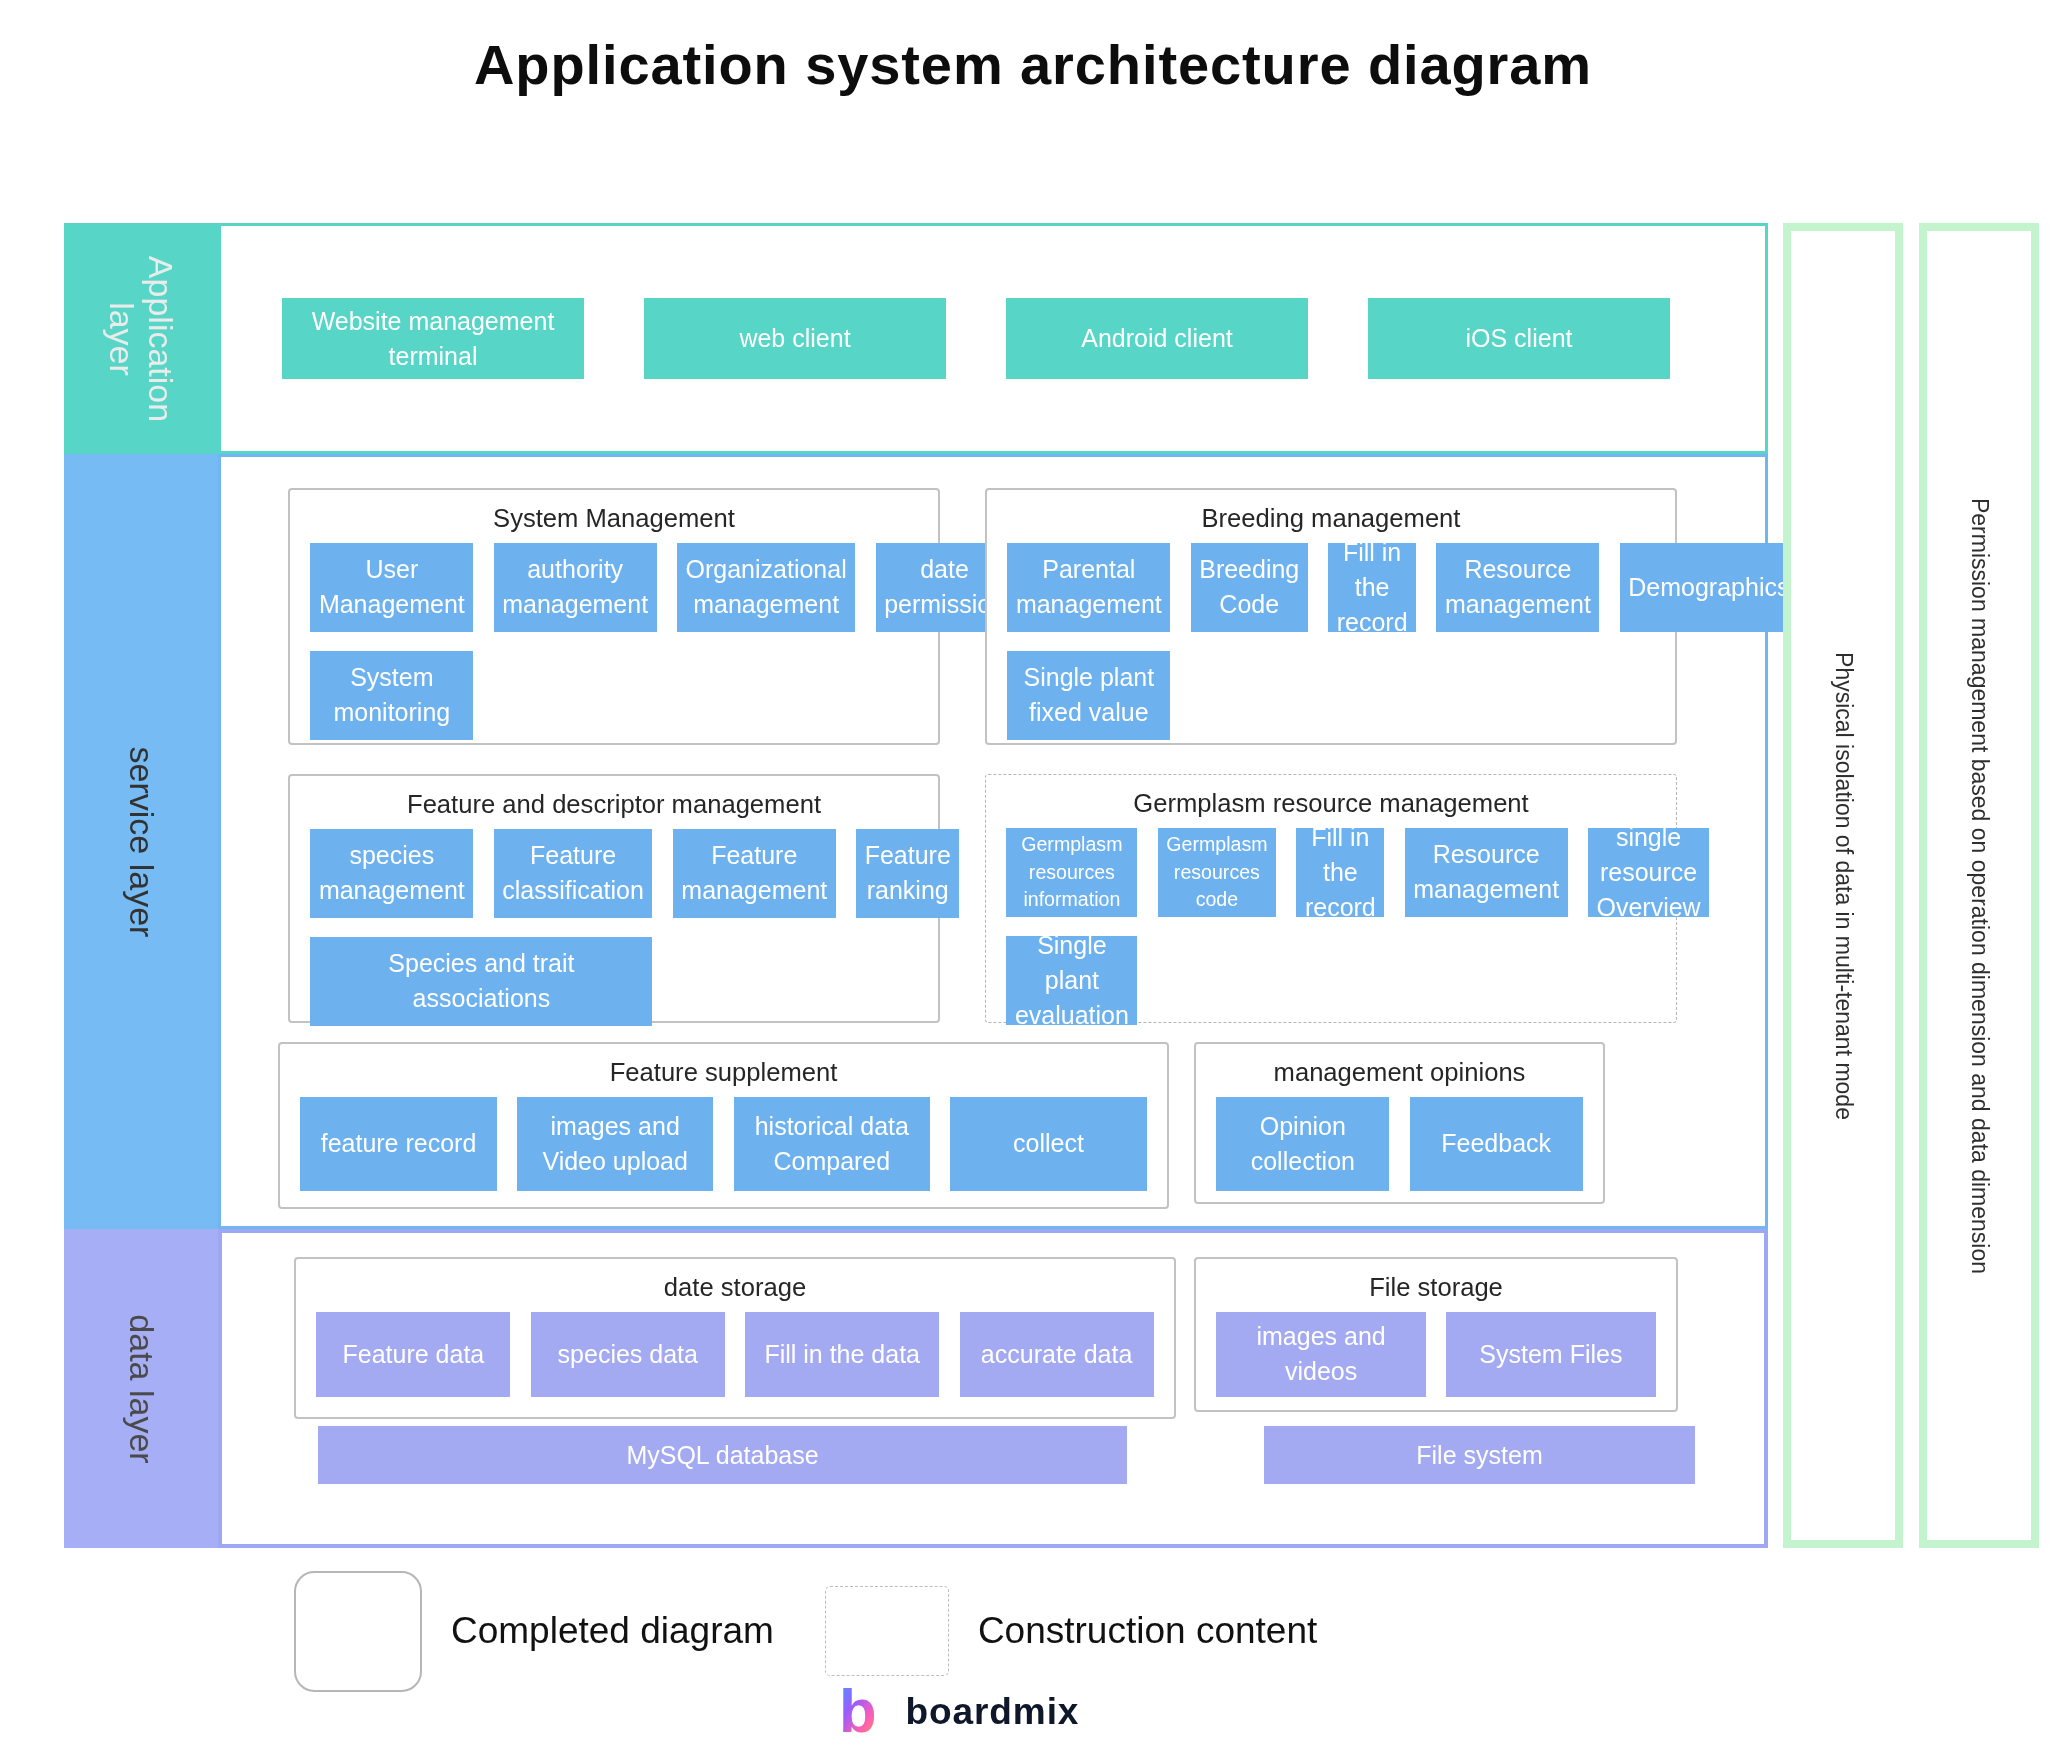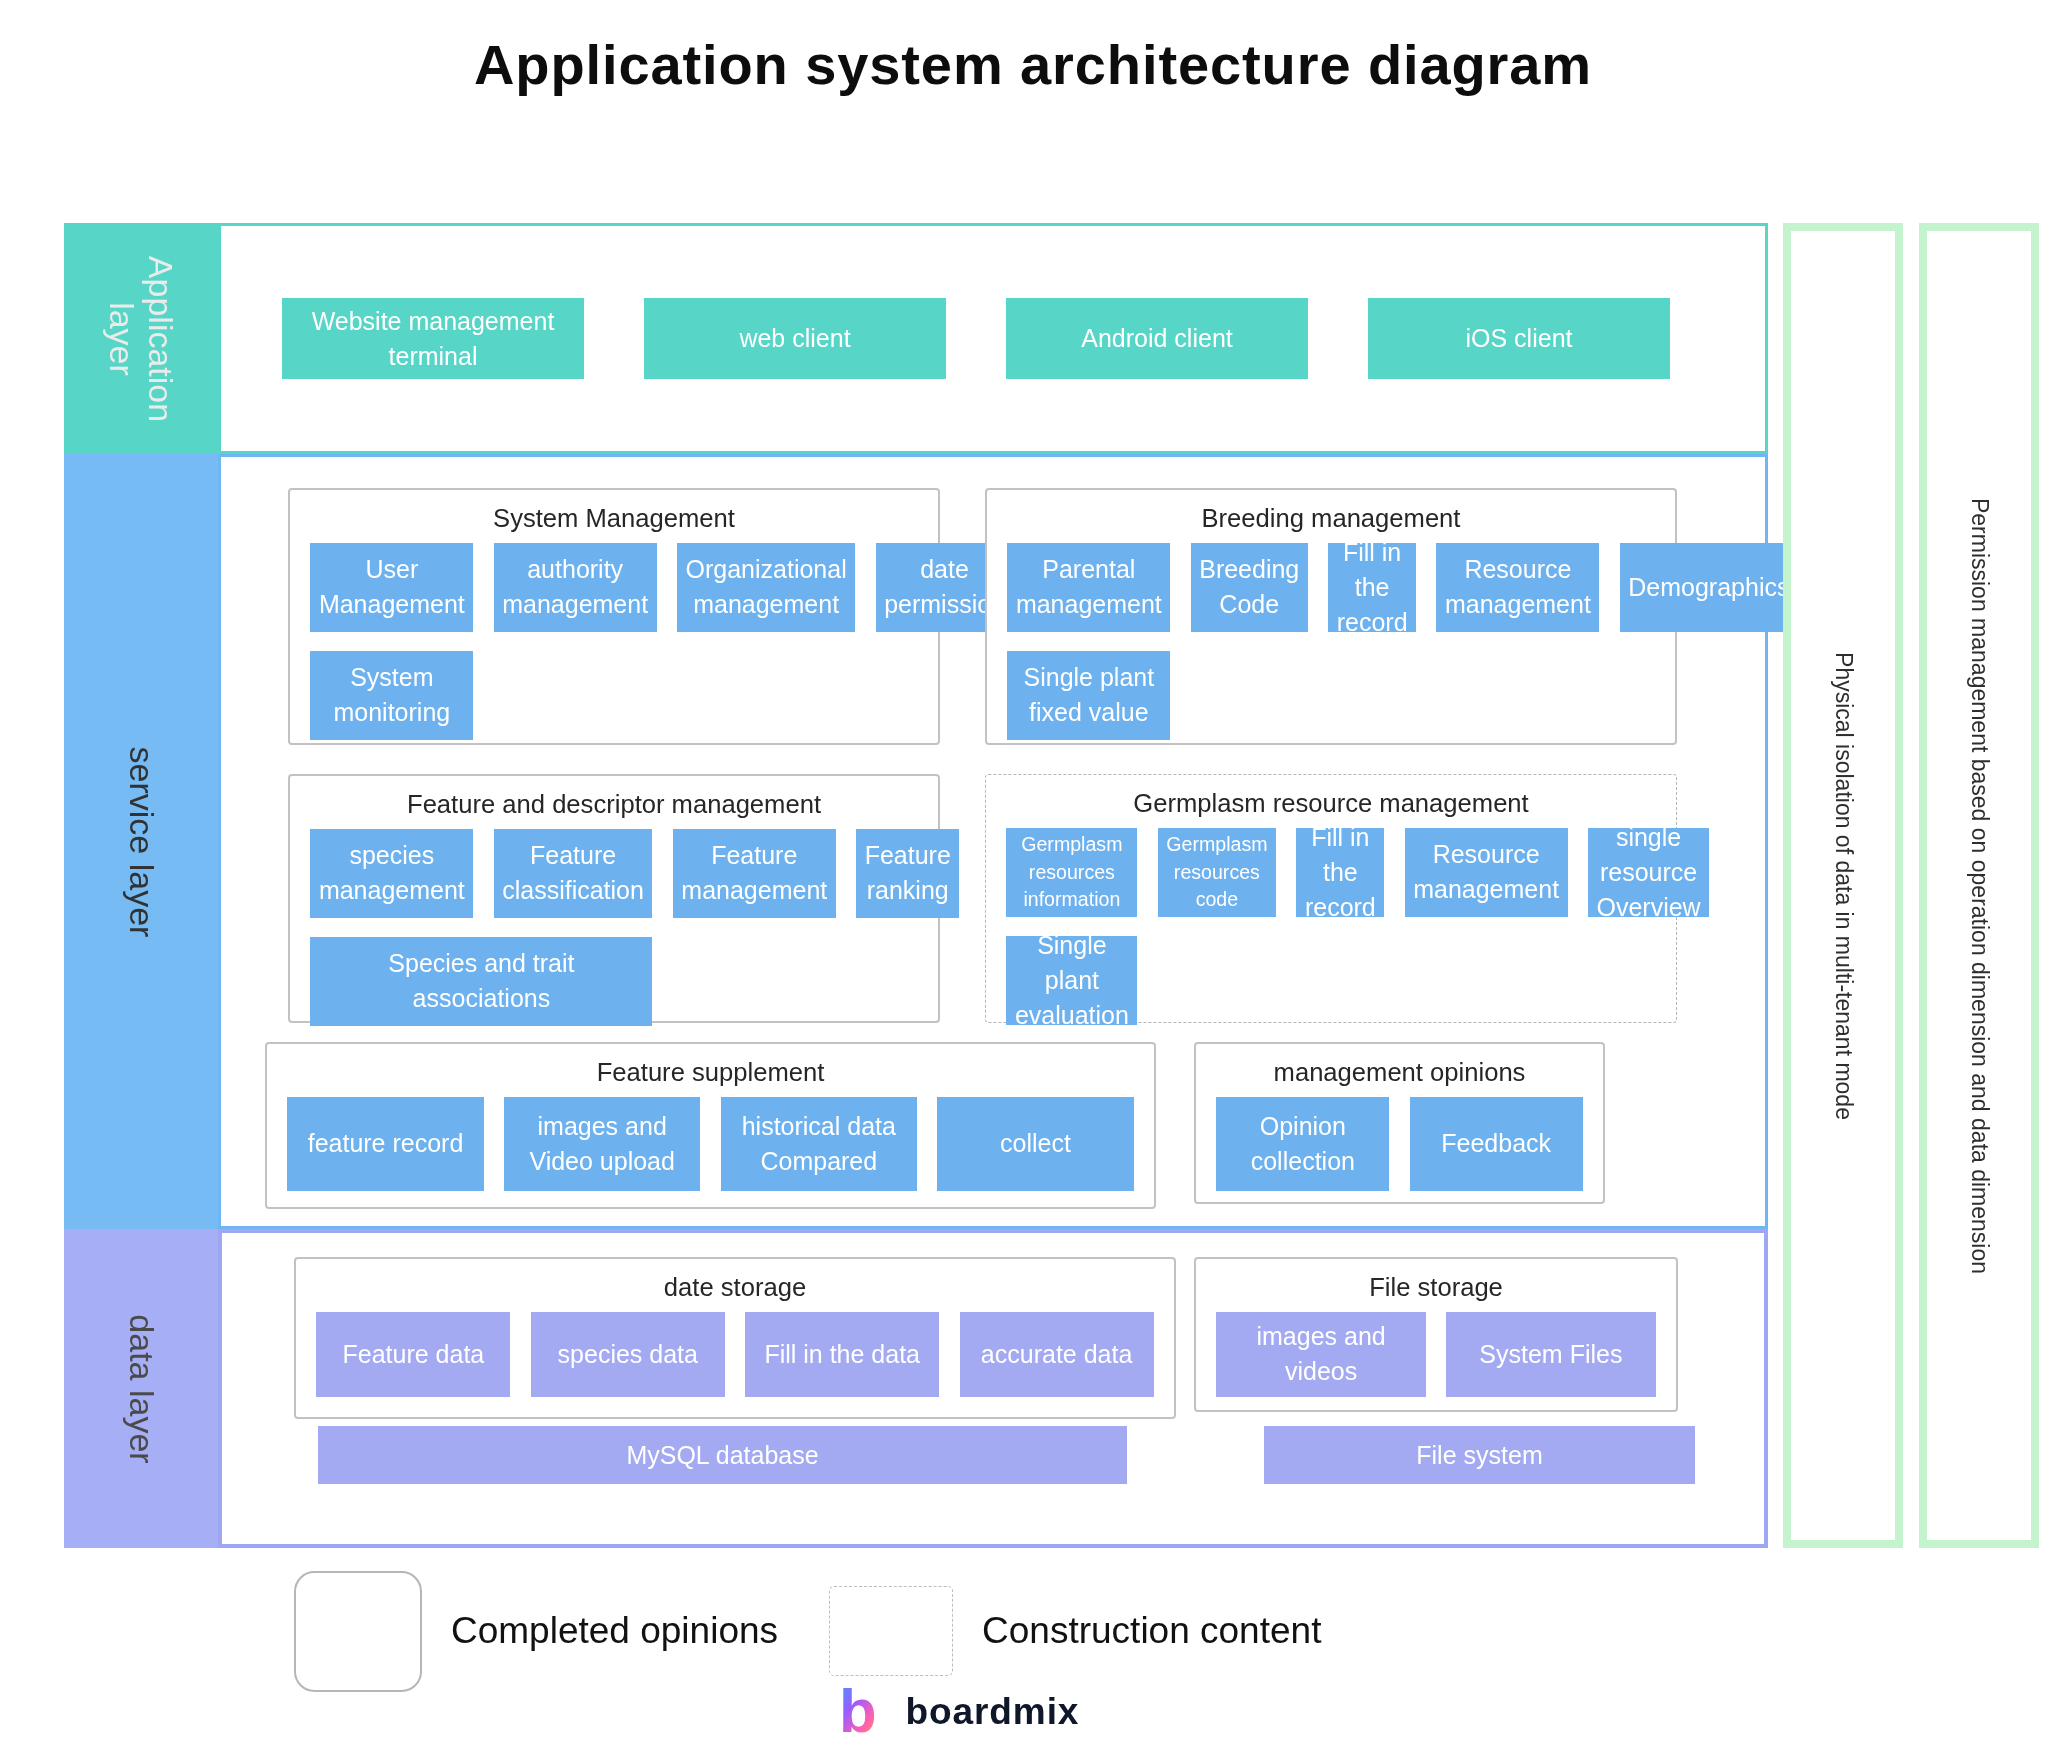--- a/index.html
+++ b/index.html
@@ -152,21 +152,21 @@
           <div class="grid cols3">
             <div class="bx blue-bx small-txt">Germplasm resources information</div>
             <div class="bx blue-bx small-txt">Germplasm resources code</div>
             <div class="bx blue-bx">Fill in the record</div>
             <div class="bx blue-bx">Resource management</div>
             <div class="bx blue-bx">single resource Overview</div>
             <div class="bx blue-bx">Single plant evaluation</div>
           </div>
         </div>
 
-        <div class="group" style="left:44px; top:585px; width:891px; height:167px;">
+        <div class="group" style="left:57px; top:585px; width:891px; height:167px;">
           <div class="group-title">Feature supplement</div>
           <div class="grid cols4">
             <div class="bx blue-bx">feature record</div>
             <div class="bx blue-bx">images and Video upload</div>
             <div class="bx blue-bx">historical data Compared</div>
             <div class="bx blue-bx">collect</div>
           </div>
         </div>
 
         <div class="group" style="left:973px; top:585px; width:411px; height:162px;">
@@ -216,21 +216,21 @@
     <div class="vtxt">Physical isolation of data in multi-tenant mode</div>
   </div>
   <div class="vbar">
     <div class="vtxt">Permission management based on operation dimension and data dimension</div>
   </div>
 </div>
 
 <div class="legend">
   <div class="legend-item">
     <div class="legend-swatch-solid"></div>
-    <div class="legend-label">Completed opinions</div>
+    <div class="legend-label">Completed diagram</div>
   </div>
   <div class="legend-item">
     <div class="legend-swatch-dashed"></div>
     <div class="legend-label">Construction content</div>
   </div>
 </div>
 
 <div class="brand">
   <svg width="53" height="60" viewBox="0 0 62 70">
     <defs>

